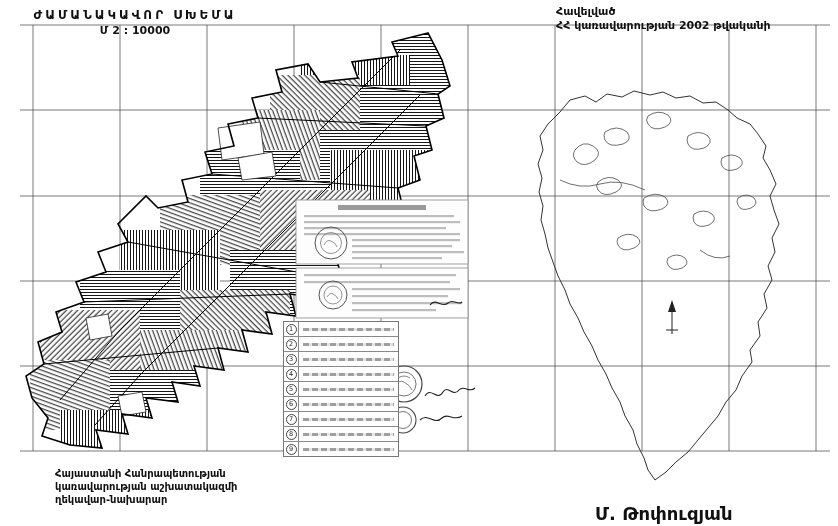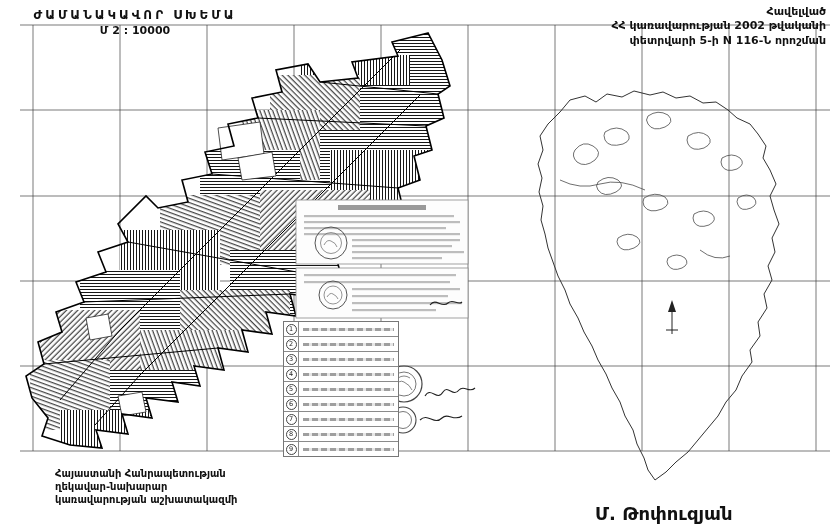--- a/index.html
+++ b/index.html
@@ -2,21 +2,21 @@
 <html><head>
 <meta charset="utf-8">
 <style>
   html,body{margin:0;padding:0;background:#e9e9e9;}
   .page{position:relative;width:838px;height:526px;background:#ffffff;overflow:hidden;
         font-family:"DejaVu Sans",sans-serif;color:#111111;}
   svg.canvas{position:absolute;left:0;top:0;}
   .tblock{position:absolute;font-weight:bold;line-height:1.3;}
   .title-left{left:2px;top:8px;width:266px;text-align:center;font-size:11px;}
   .title-left .sp{letter-spacing:3px;font-size:12px;}
-  .title-right{right:12px;top:5px;width:276px;text-align:right;font-size:11px;}
+  .title-right{right:6px;top:5px;width:276px;text-align:left;font-size:11px;}
   .footer-left{left:55px;top:467px;font-size:10px;}
   .footer-right{left:595px;top:502px;font-size:18px;}
   .legend{position:absolute;left:283px;top:321px;width:114px;border:1px solid #777;background:#fff;}
   .lrow{display:flex;align-items:center;height:14px;border-bottom:1px solid #8a8a8a;}
   .lrow:last-child{border-bottom:none;}
   .lnum{width:14px;height:100%;border-right:1px solid #8a8a8a;display:flex;align-items:center;justify-content:center;}
   .lnum b{width:9px;height:9px;border:1px solid #444;border-radius:50%;font-size:6.5px;font-weight:normal;
           display:flex;align-items:center;justify-content:center;color:#222;}
   .lsmudge{flex:1;height:3px;margin:0 4px;
            background:repeating-linear-gradient(90deg,#9f9f9f 0 6px,#e6e6e6 6px 9px);}
@@ -192,21 +192,20 @@
   </svg>
 
   <div class="tblock title-left">
     <div class="sp">ԺԱՄԱՆԱԿԱՎՈՐ ՍԽԵՄԱ</div>
     <div>Մ 2 : 10000</div>
   </div>
 
   <div class="tblock title-right">
     <div>Հավելված</div>
     <div>ՀՀ կառավարության 2002 թվականի</div>
-    <div>փետրվարի 5-ի N 116-Ն որոշման</div>
   </div>
 
   <div class="legend">
     <div class="lrow">
         <span class="lnum">
           <b>1</b>
         </span>
         <span class="lsmudge"></span>
       </div>
     <div class="lrow">
@@ -254,19 +253,19 @@
     <div class="lrow">
         <span class="lnum">
           <b>9</b>
         </span>
         <span class="lsmudge"></span>
       </div>
   </div>
 
   <div class="tblock footer-left">
     <div>Հայաստանի Հանրապետության</div>
+    <div>կառավարության աշխատակազմի</div>
     <div>ղեկավար-նախարար</div>
-    <div>կառավարության աշխատակազմի</div>
   </div>
 
   <div class="tblock footer-right">Մ. Թոփուզյան</div>
 
 </div>
 
 </body></html>

